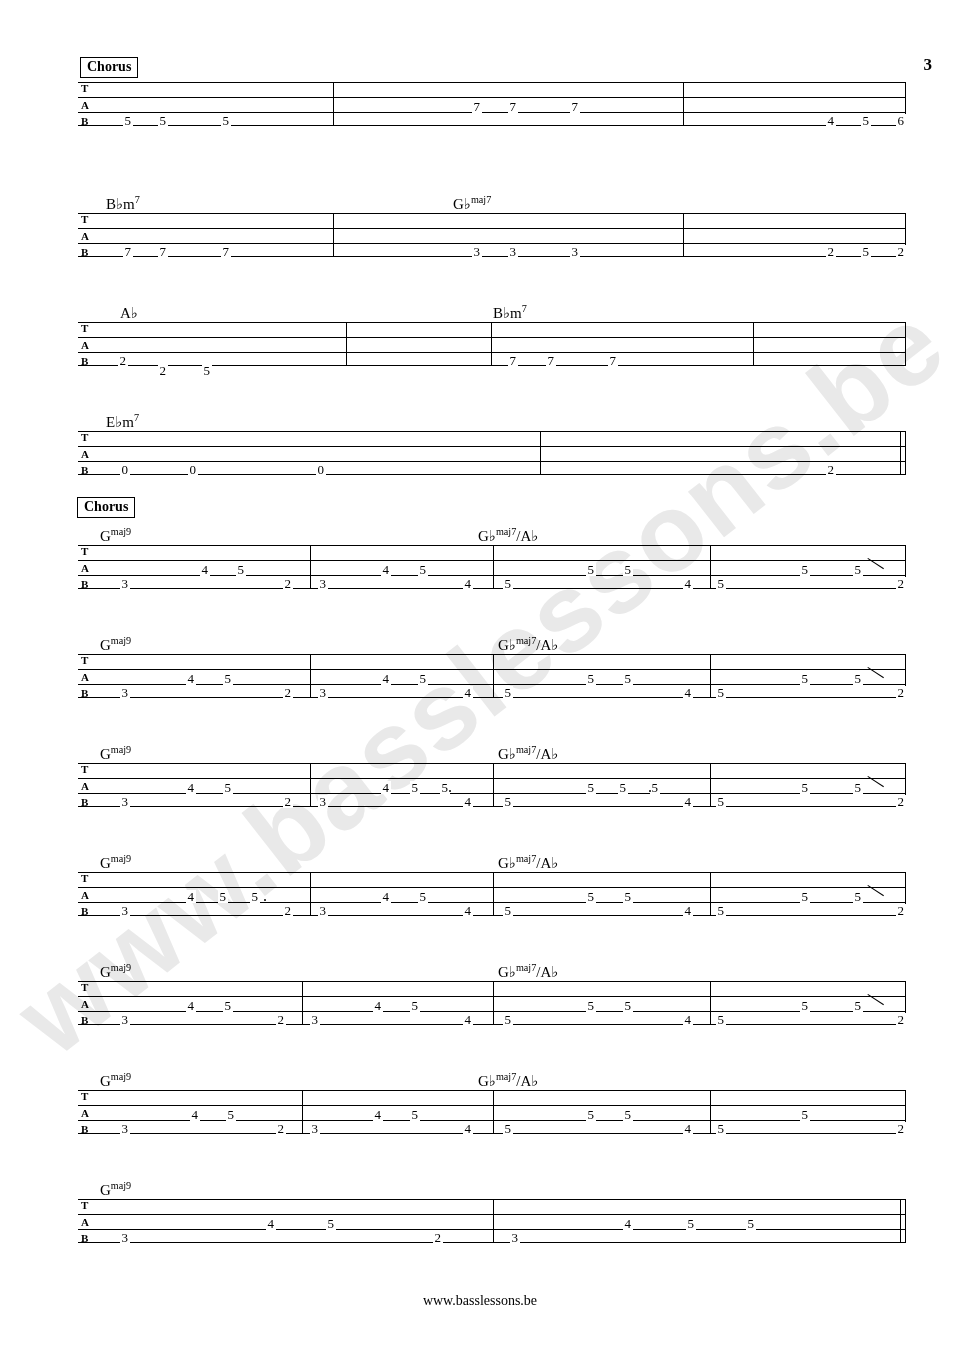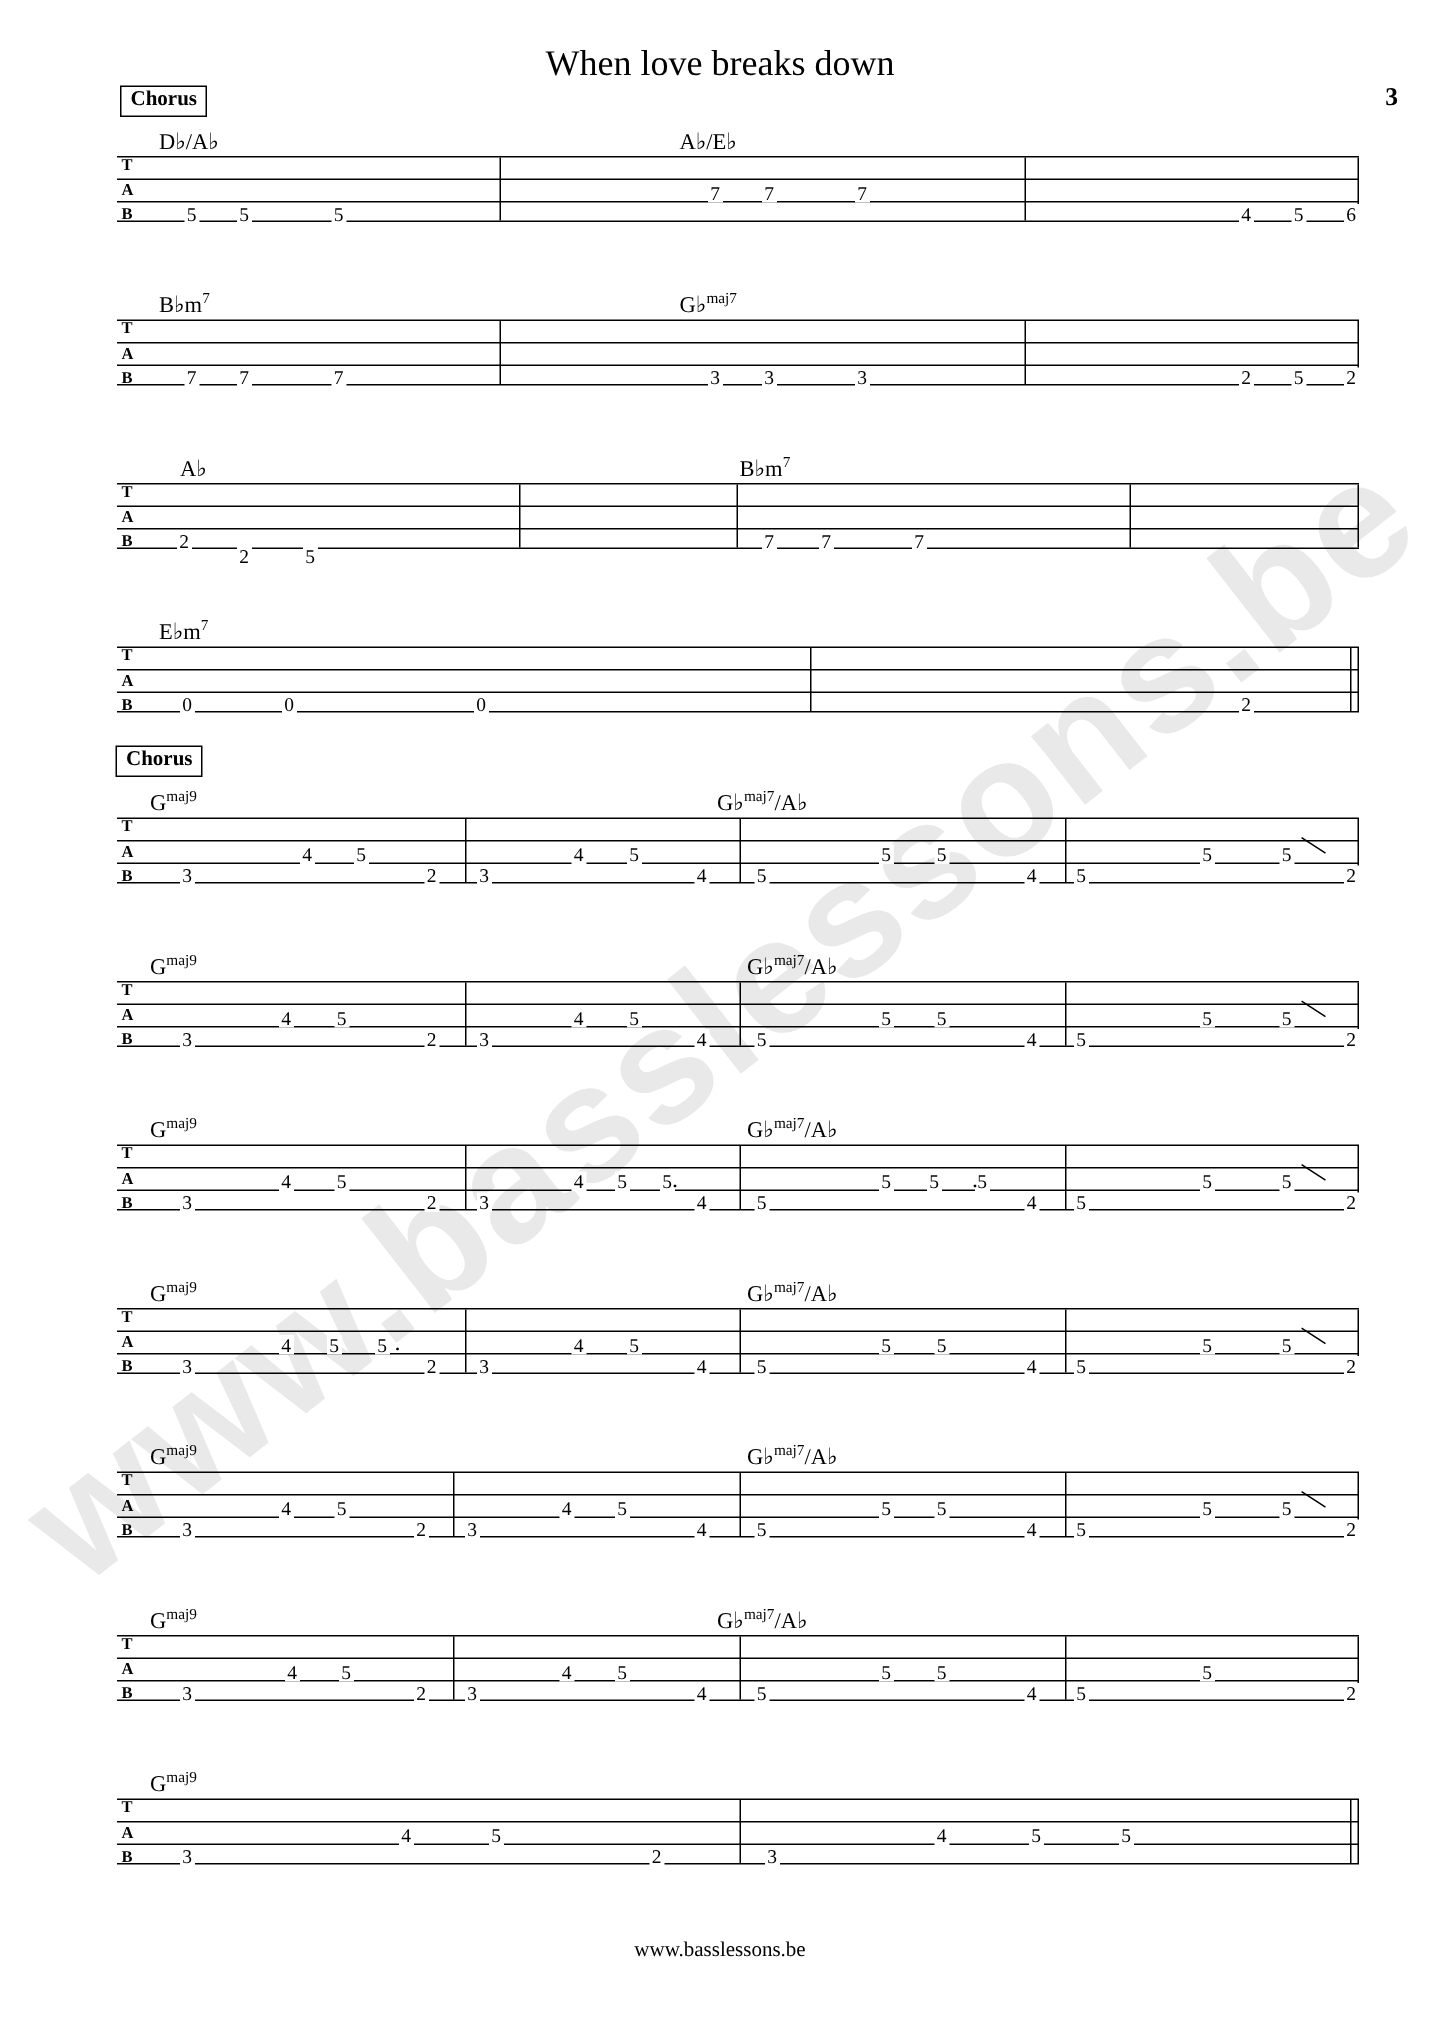--- a/index.html
+++ b/index.html
@@ -182,33 +182,28 @@
     transform-origin: left top;
   }
 </style>
 </head>
 <body>
 
 <div class="page">
 
   <div class="watermark">www.basslessons.be</div>
 
-  <div class="title">When love breaks down</div>
   <div class="page-number">3</div>
 
   <div id="sections-host">
       <div class="section-label" style="top: 57px; left: 80px;">Chorus</div>
       <div class="section-label" style="top: 497px; left: 77px;">Chorus</div>
     </div>
   <div id="systems-host">
       <div class="system" style="top: 82px;">
-        <div class="chords">
-          <div class="chord" style="left: 28px;">D♭/A♭</div>
-          <div class="chord" style="left: 375px;">A♭/E♭</div>
-        </div>
         <div class="staff">
           <div class="line l1"></div>
           <div class="line l2"></div>
           <div class="clef">
             <span>T</span>
             <span>A</span>
             <span>B</span>
           </div>
           <div class="barline" style="left: 255px;"></div>
           <div class="barline" style="left: 605px;"></div>

